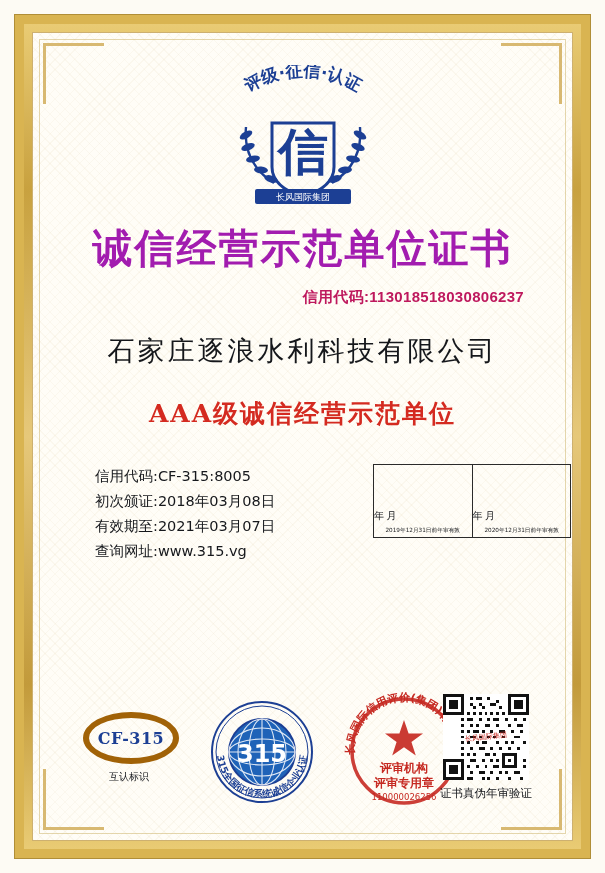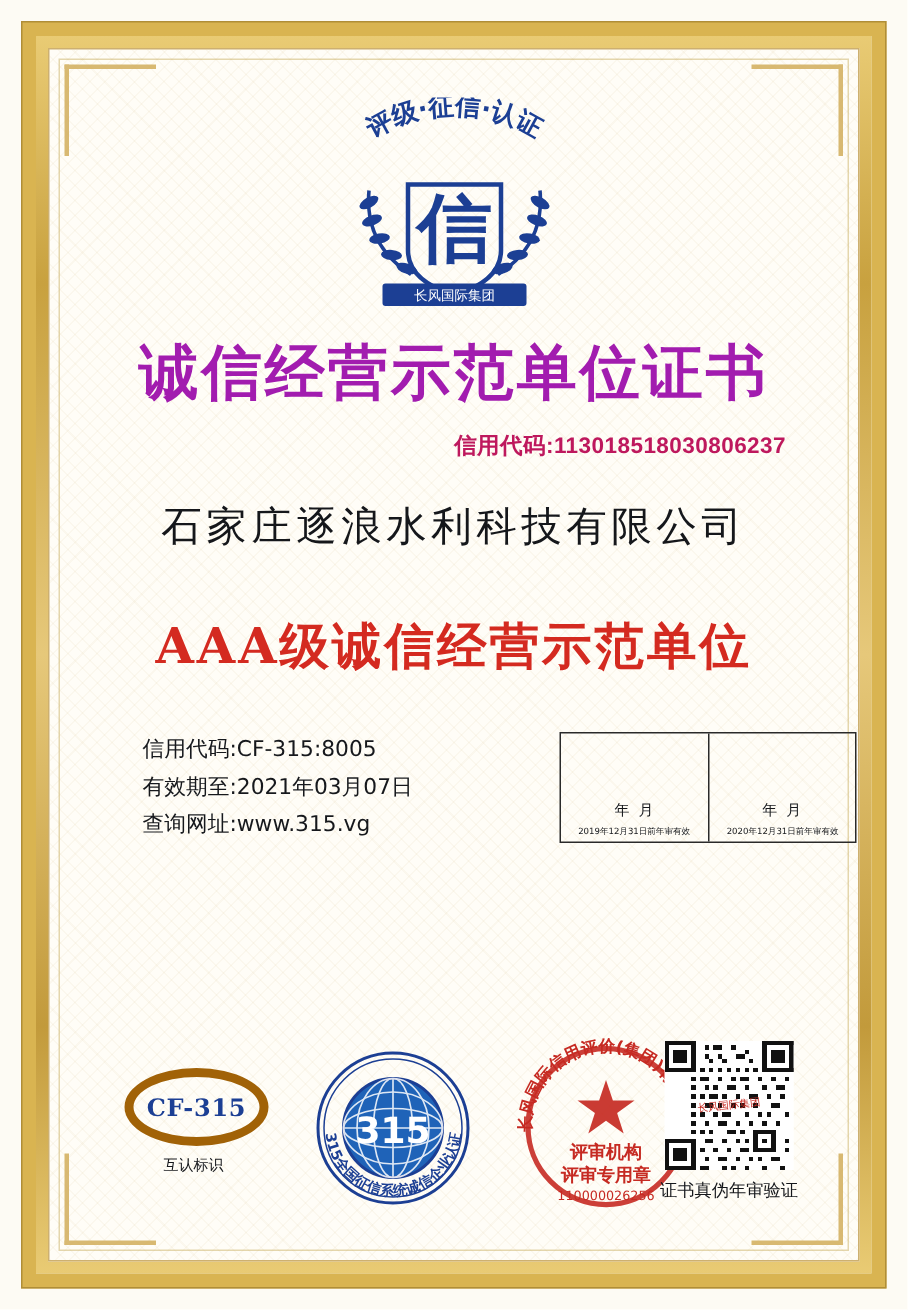--- a/index.html
+++ b/index.html
@@ -122,25 +122,25 @@
     text-align: center;
     font-size: 27px;
     font-weight: normal;
     color: #15171b;
     letter-spacing: 3px;
     margin-top: 26px;
     font-family: "DejaVu Sans", "Liberation Sans", sans-serif;
   }
   .grade {
     text-align: center;
-    font-size: 33px;
+    font-size: 25px;
     font-weight: bold;
     color: #d42a20;
     letter-spacing: 2px;
-    margin-top: 40px;
+    margin-top: 28px;
     font-family: "DejaVu Serif", "Liberation Serif", serif;
   }
 
   
   .mid-row {
     display: flex;
     margin-top: 34px;
     align-items: flex-start;
   }
   .details {
@@ -179,24 +179,23 @@
     flex: 1;
     position: relative;
     border-right: 1px solid #2a2a2a;
     box-sizing: border-box;
   }
   .annual-cell:last-child { border-right: none; }
   .cell-ym {
     position: absolute;
     bottom: 14px;
     width: 100%;
-    text-align: center;
     font-size: 10px;
     color: #16181c;
-    font-family: Liberation Mono, monospace;
+    font-family: Liberation Serif, serif;
   }
   .cell-note {
     position: absolute;
     bottom: 2px;
     width: 100%;
     text-align: center;
     font-size: 6px;
     color: #16181c;
     font-family: "DejaVu Sans", "Liberation Sans", sans-serif;
     transform: scale(0.95);
@@ -339,20 +338,21 @@
         <span>信用代码:</span><span>113018518030806237</span>
       </div>
 
       <div class="company">石家庄逐浪水利科技有限公司</div>
 
       <div class="grade">AAA级诚信经营示范单位</div>
 
       <div class="mid-row">
         <div class="details">
           <div class="detail-line">信用代码:CF-315:8005</div>
+          <div class="detail-line">初次颁证:2018年03月08日</div>
           <div class="detail-line">有效期至:2021年03月07日</div>
           <div class="detail-line">查询网址:www.315.vg</div>
         </div>
         <div class="annual">
           <div class="annual-box">
             <div class="annual-cells">
               <div class="annual-cell">
                 <div class="cell-ym">年  月</div>
                 <div class="cell-note">2019年12月31日前年审有效</div>
               </div>

